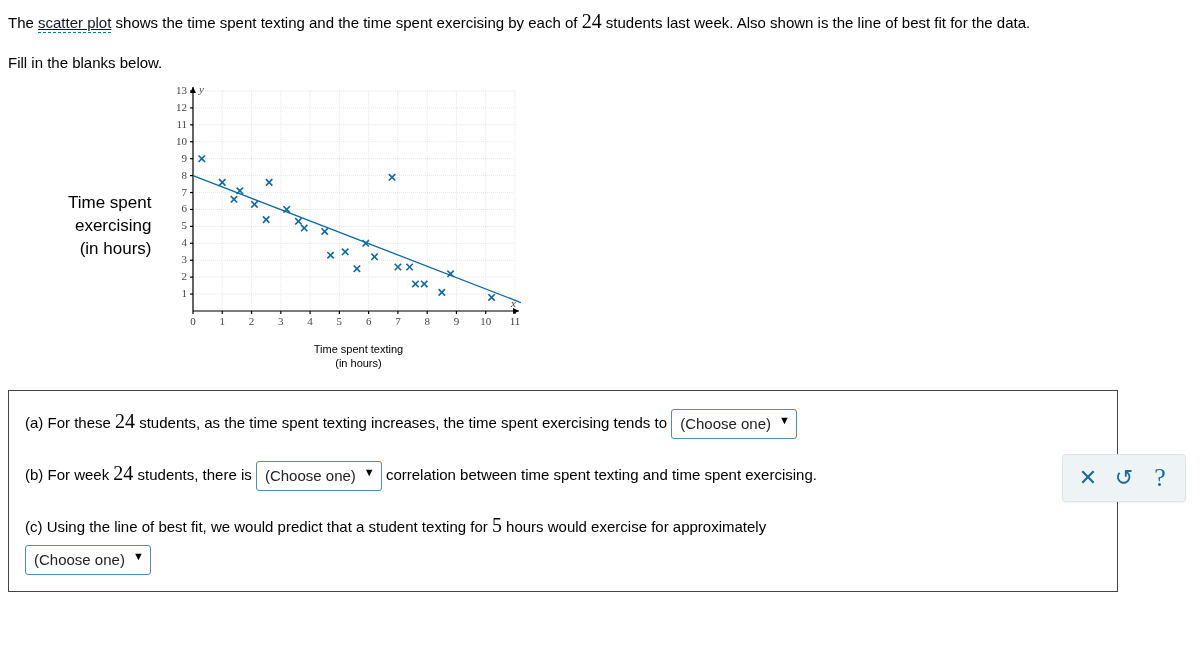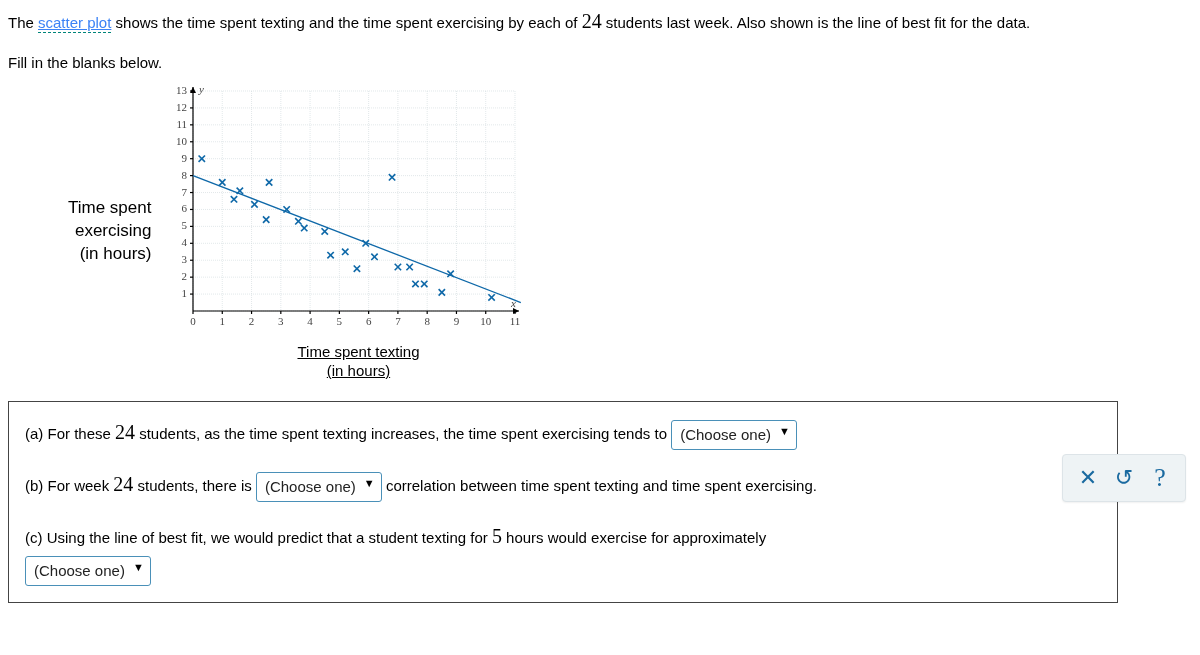--- a/index.html
+++ b/index.html
@@ -12,21 +12,21 @@
     width: 1200px;
   }
   .content {
     padding: 6px 8px 0 8px;
   }
   .intro {
     font-size: 15px;
     line-height: 1.5;
   }
   .intro .link {
-    color: #3b82f6;
+    color: #0f172a;
     text-decoration: underline;
     border-bottom: 1px dashed #00857a;
     padding-bottom: 1px;
   }
   .serif-num {
     font-family: Georgia, 'Times New Roman', serif;
     font-size: 20px;
   }
   .chart-block {
     display: flex;
@@ -38,24 +38,23 @@
     text-align: right;
     font-size: 17px;
     line-height: 1.35;
     padding-right: 12px;
   }
   .chart-frame {
     display: inline-block;
   }
   .xlabel {
     text-align: center;
-    font-size: 15px;
+    font-size: 11px;
     margin-top: 4px;
     line-height: 1.3;
-    text-decoration: underline;
   }
   .chart-svg text {
     font-family: 'Times New Roman', Georgia, serif;
     font-size: 11px;
     fill: #444;
   }
   .chart-svg .gridline { stroke: #cfd8dc; stroke-width: 0.6; stroke-dasharray: 1 1; }
   .chart-svg .axis { stroke: #000; stroke-width: 1.2; }
   .chart-svg .bestfit { stroke: #0e68a8; stroke-width: 1.3; }
   .chart-svg .pt { stroke: #0e68a8; stroke-width: 1.6; fill: none; }

